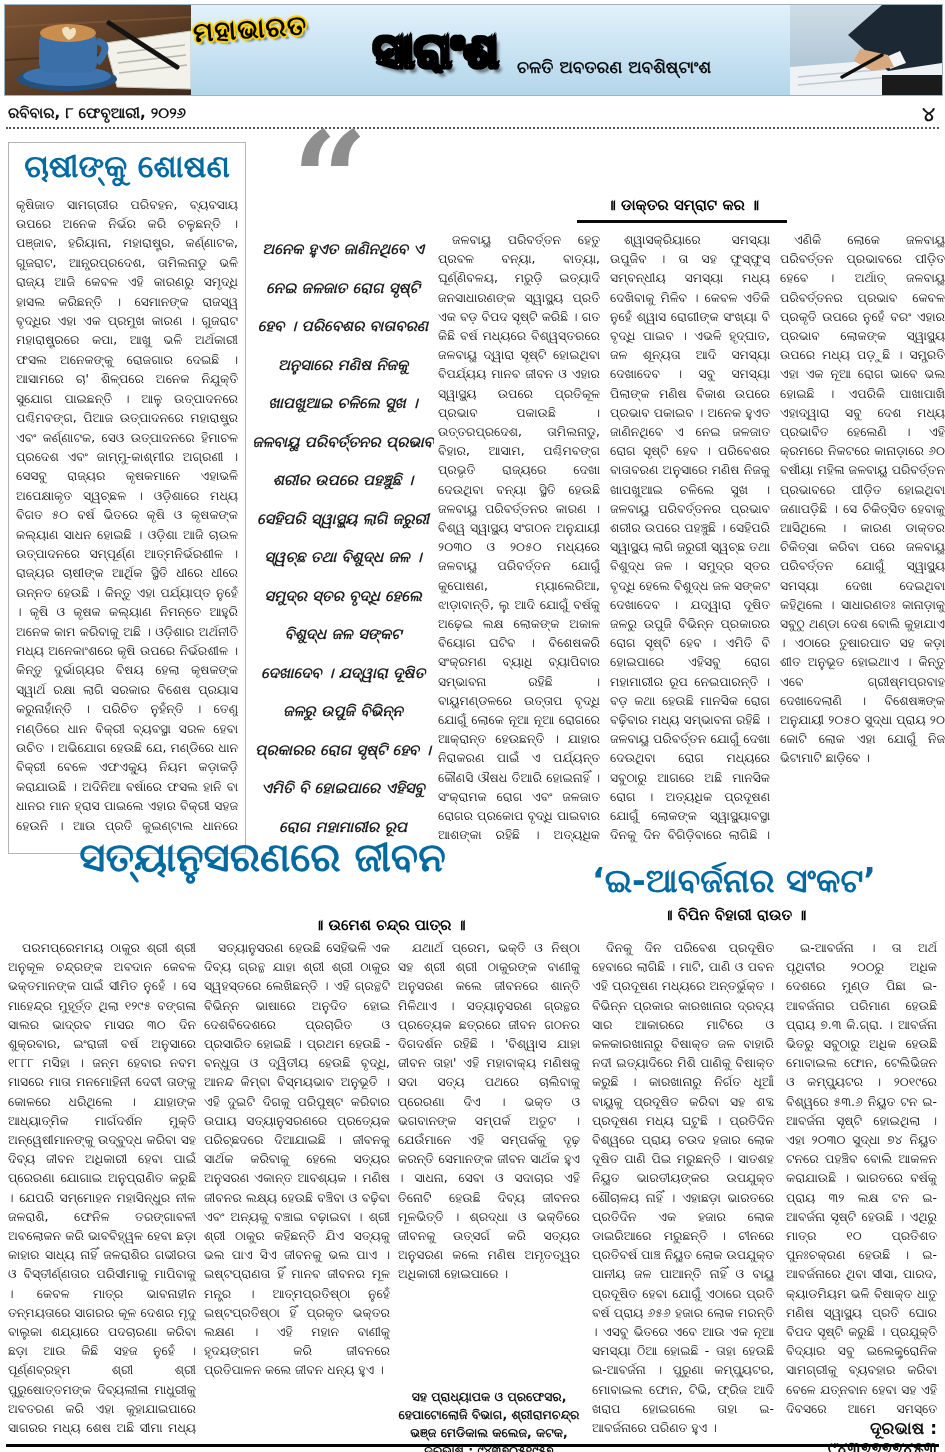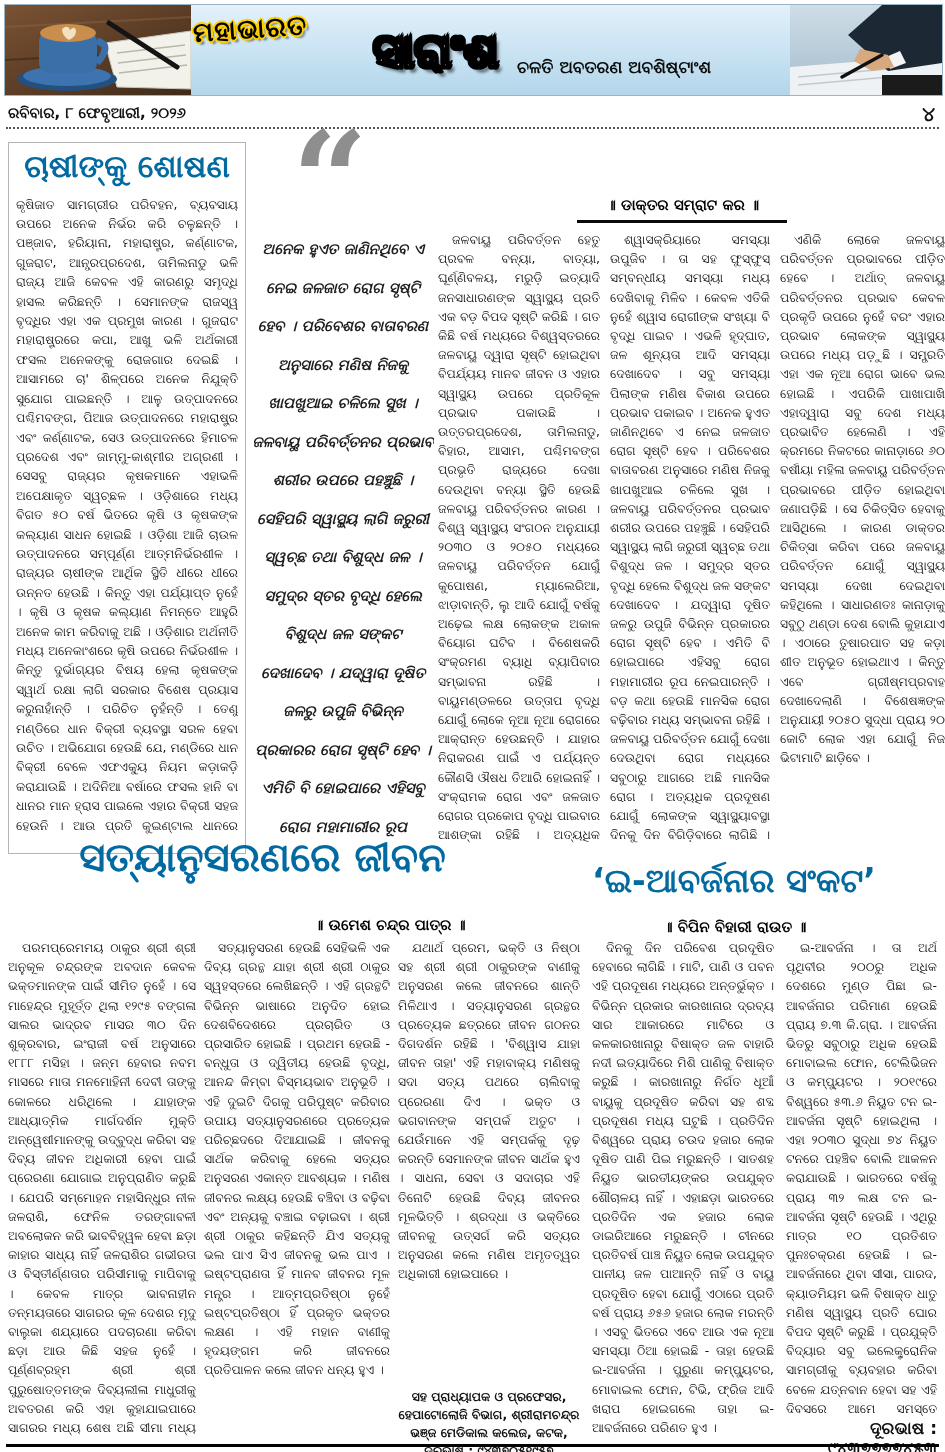--- a/index.html
+++ b/index.html
@@ -43,21 +43,21 @@
   .main-head{position:absolute;left:392px;top:140px;width:553px;font-size:36px;}
   .main-byline{position:absolute;left:488px;top:196px;width:390px;}
   .byline-bar{position:absolute;left:577px;top:220px;width:210px;height:3px;background:#0a0a0a;}
   .pullquote{position:absolute;left:252px;top:230px;width:182px;height:616px;overflow:hidden;
              font-size:15px;line-height:38.5px;font-style:italic;font-weight:700;
              text-align:center;color:#1c1c1c;}
   
   .truth-head{position:absolute;left:10px;top:834px;width:505px;font-size:40px;}
   .truth-byline{position:absolute;left:280px;top:916px;width:220px;}
   .ewaste-head{position:absolute;left:525px;top:862px;width:418px;font-size:33px;}
-  .ewaste-byline{position:absolute;left:585px;top:906px;width:300px;margin-top:12px;}
+  .ewaste-byline{position:absolute;left:585px;top:906px;width:300px;}
   .phone-line{position:absolute;font-weight:700;font-size:17px;text-align:right;}
   .bottom-rule{position:absolute;left:6px;top:1444px;width:933px;height:3px;background:#000;}
 </style>
 </head>
 <body>
 
 <div class="page">
 
   <div class="masthead">
     <svg class="photo-left" viewBox="0 0 186 90" preserveAspectRatio="none">

